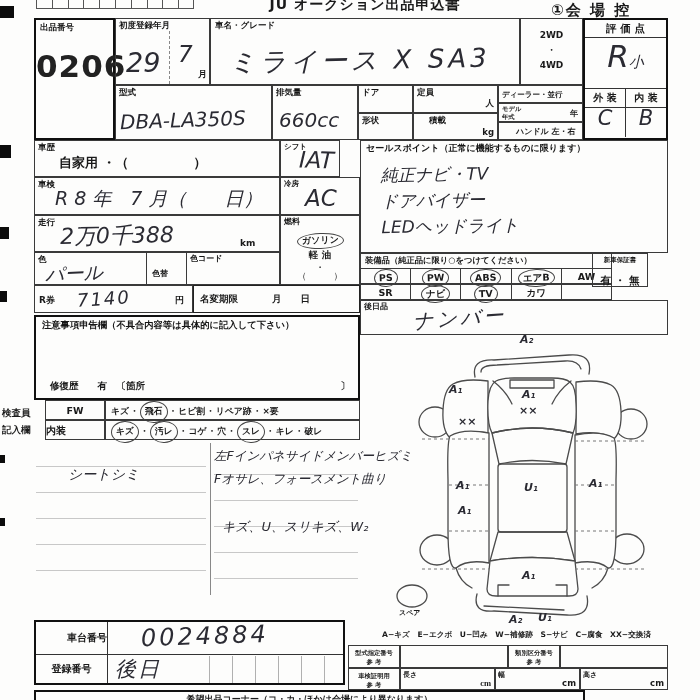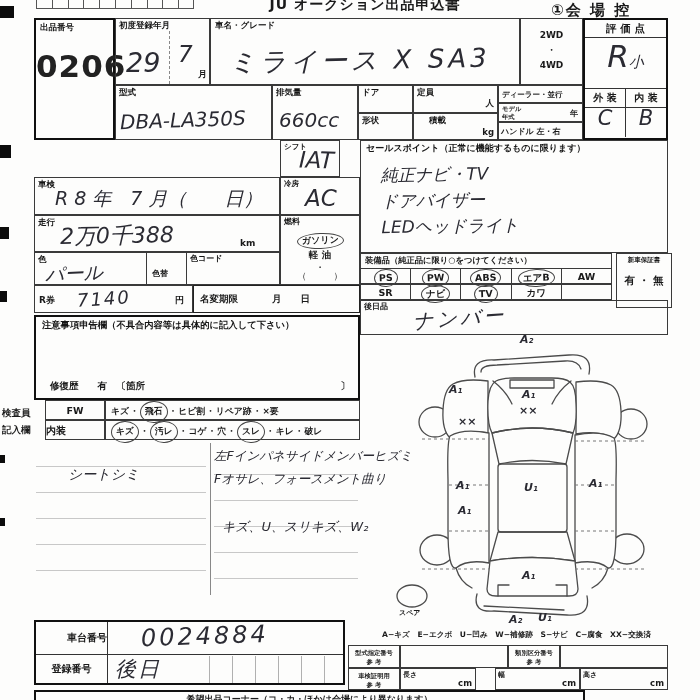--- a/index.html
+++ b/index.html
@@ -99,22 +99,26 @@
   <div class="cell b" style="left:413px;top:113px;width:85px;height:27px;">
     <div class="lbl" style="position:absolute;left:3px;top:2px;margin-left:12px;">積載</div>
     <div style="position:absolute;right:3px;bottom:2px;font-size:8.5px;font-weight:bold;">kg</div>
   </div>
   <div class="cell b" style="left:498px;top:85px;width:85px;height:18px;font-size:7.5px;font-weight:bold;line-height:17px;padding-left:3px;">ディーラー・並行</div>
   <div class="cell b" style="left:498px;top:103px;width:85px;height:19px;">
     <div style="position:absolute;left:3px;top:1px;font-size:6.3px;font-weight:bold;white-space:pre-line;line-height:8px;">モデル
 年式</div>
     <div style="position:absolute;right:4px;bottom:2px;font-size:8px;font-weight:bold;">年</div>
   </div>
-  <div class="cell b" style="left:498px;top:122px;width:85px;height:18px;font-size:8px;font-weight:bold;line-height:17px;padding-left:2px;">ハンドル 左・右</div>
-
+  <div class="cell b" style="left:498px;top:122px;width:85px;height:18px;font-size:8px;font-weight:bold;line-height:17px;padding-left:17px;">ハンドル 左・右</div>
+
+  <div class="cell b" style="left:34px;top:140px;width:246px;height:37px;">
+    <div class="lbl" style="position:absolute;left:3px;top:2px;">車歴</div>
+    <div style="position:absolute;left:24px;top:13px;font-size:13px;font-weight:bold;">自家用 ・（　　　　　）</div>
+  </div>
   <div class="cell b" style="left:34px;top:177px;width:246px;height:38px;">
     <div class="lbl" style="position:absolute;left:3px;top:2px;">車検</div>
     <div class="hand" style="position:absolute;left:20px;top:8px;font-size:19px;white-space:nowrap;">R 8 年　7 月（　　日）</div>
   </div>
   <div class="cell b" style="left:34px;top:215px;width:246px;height:37px;">
     <div class="lbl" style="position:absolute;left:3px;top:2px;">走行</div>
     <div class="hand" style="position:absolute;left:25px;top:5px;font-size:22px;white-space:nowrap;transform:rotate(-1deg);">2万0千388</div>
     <div style="position:absolute;left:205px;top:22px;font-size:9px;font-weight:bold;">km</div>
   </div>
   <div class="cell b" style="left:34px;top:252px;width:246px;height:33px;">
@@ -174,21 +178,21 @@
       <span><span class="circ">エアB</span></span>
       <span><span>AW</span></span>
     </div>
   <div class="cell b eq-row" style="left:360px;top:284px;width:252px;height:16px;">
       <span><span>SR</span></span>
       <span><span class="circ">ナビ</span></span>
       <span><span class="circ">TV</span></span>
       <span><span>カワ</span></span>
       <span><span></span></span>
     </div>
-  <div class="cell b" style="left:616px;top:253px;width:56px;height:55px;">
+  <div class="cell b" style="left:592px;top:253px;width:56px;height:34px;">
     <div style="position:absolute;left:0;top:2px;width:100%;text-align:center;font-size:6.5px;font-weight:bold;">新車保証書</div>
     <div style="position:absolute;left:0;top:20px;width:100%;text-align:center;font-size:10.5px;font-weight:bold;">有 ・ 無</div>
   </div>
   <div class="cell b" style="left:360px;top:300px;width:308px;height:35px;">
     <div class="lbl" style="position:absolute;left:3px;top:2px;font-size:8px;">後日品</div>
     <div class="hand" style="position:absolute;left:52px;top:4px;font-size:20px;letter-spacing:3px;transform:rotate(-4deg);">ナンバー</div>
   </div>
 
   <div class="cell" style="left:34px;top:315px;width:326px;height:85px;border:2px solid #111;">
     <div class="lbl" style="position:absolute;left:6px;top:3px;font-size:9.3px;">注意事項申告欄（不具合内容等は具体的に記入して下さい）</div>
@@ -307,21 +311,21 @@
   <div class="cell b" style="left:400px;top:645px;width:108px;height:23px;"></div>
   <div class="cell b" style="left:508px;top:645px;width:52px;height:23px;text-align:center;">
     <div style="font-size:6.3px;font-weight:bold;line-height:9px;padding-top:2px;">類別区分番号</div>
     <div style="font-size:6.3px;font-weight:bold;line-height:9px;">参 考</div>
   </div>
   <div class="cell b" style="left:560px;top:645px;width:108px;height:23px;"></div>
   <div class="cell b" style="left:348px;top:668px;width:52px;height:22px;text-align:center;">
     <div style="font-size:6.3px;font-weight:bold;line-height:9px;padding-top:2px;">車検証明用</div>
     <div style="font-size:6.3px;font-weight:bold;line-height:9px;">参 考</div>
   </div>
-  <div class="cell b" style="left:400px;top:668px;width:76px;height:22px;">
+  <div class="cell b" style="left:400px;top:668px;width:95px;height:22px;font-family:Liberation Serif, serif;">
     <span style="position:absolute;left:2px;top:1px;font-size:7px;font-weight:bold;">長さ</span>
     <span style="position:absolute;right:3px;bottom:1px;font-size:8.5px;font-weight:bold;">cm</span>
   </div>
   <div class="cell b" style="left:495px;top:668px;width:85px;height:22px;">
     <span style="position:absolute;left:2px;top:1px;font-size:7px;font-weight:bold;">幅</span>
     <span style="position:absolute;right:3px;bottom:1px;font-size:8.5px;font-weight:bold;">cm</span>
   </div>
   <div class="cell b" style="left:580px;top:668px;width:88px;height:22px;">
     <span style="position:absolute;left:2px;top:1px;font-size:7px;font-weight:bold;">高さ</span>
     <span style="position:absolute;right:3px;bottom:1px;font-size:8.5px;font-weight:bold;">cm</span>

